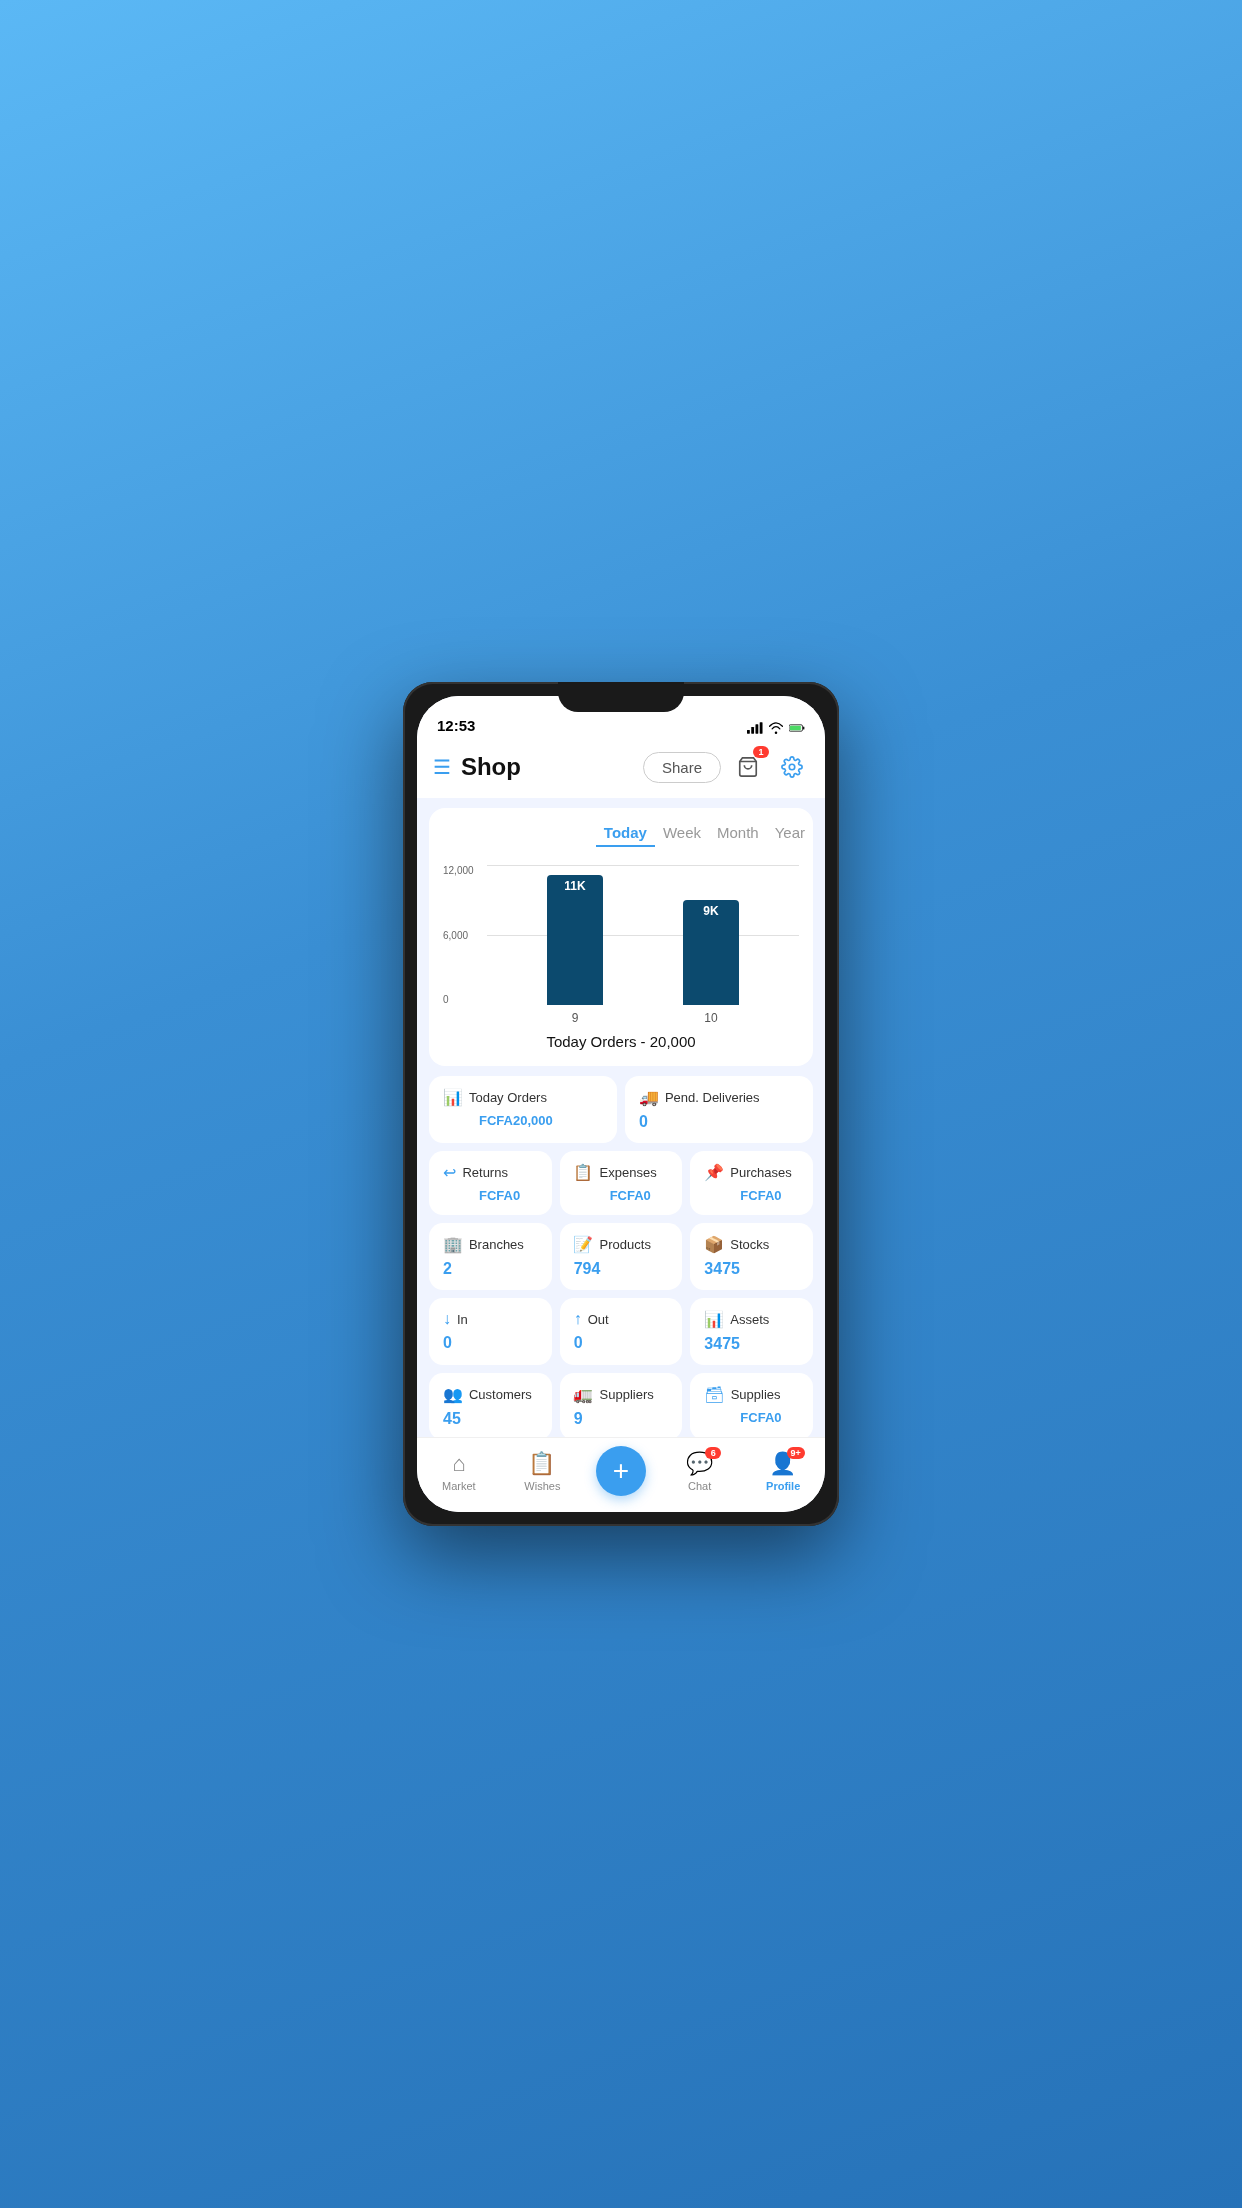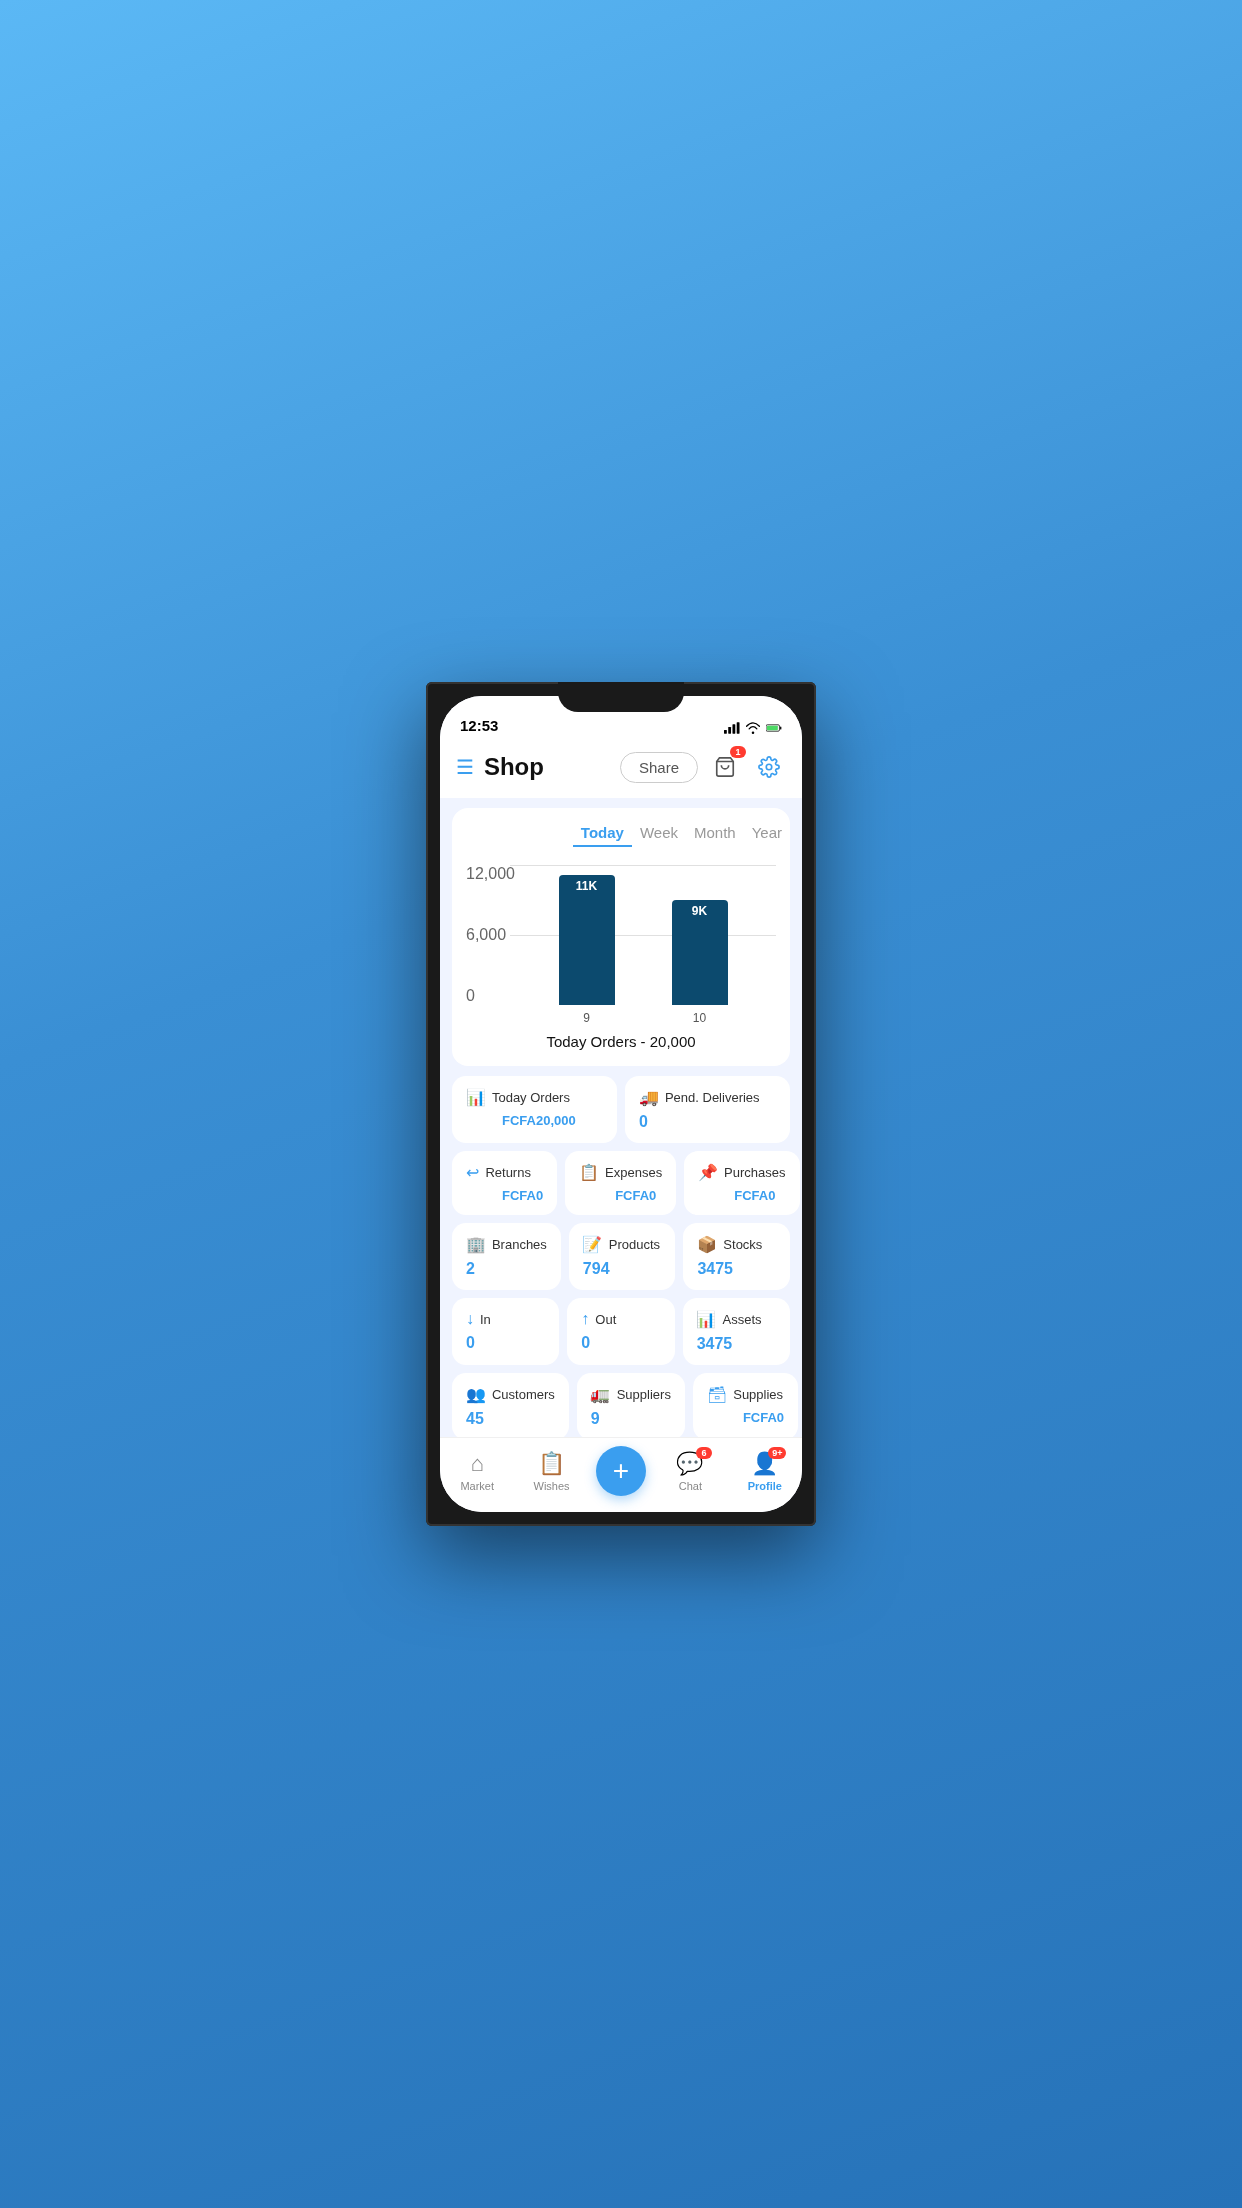--- a/index.html
+++ b/index.html
@@ -8,24 +8,24 @@
     body {
       background: linear-gradient(160deg, #5bb8f5 0%, #3a8fd4 40%, #2672b8 100%);
       display: flex;
       justify-content: center;
       align-items: center;
       min-height: 100vh;
       font-family: -apple-system, BlinkMacSystemFont, 'Segoe UI', sans-serif;
     }
 
     .phone-frame {
-      width: 390px;
+      width: 436px;
       height: 844px;
       background: #1a1a1a;
-      border-radius: 6px;
+      border-radius: 30px;
       position: relative;
       box-shadow: 0 30px 80px rgba(0,0,0,0.5), inset 0 0 0 2px #333;
       overflow: hidden;
     }
 
     .phone-screen {
       position: absolute;
       top: 14px;
       left: 14px;
       right: 14px;
@@ -196,21 +196,21 @@
     }
 
     .chart-y-labels {
       position: absolute;
       left: 0;
       top: 0;
       bottom: 20px;
       display: flex;
       flex-direction: column;
       justify-content: space-between;
-      font-size: 16px;
+      font-size: 10px;
       color: #666;
     }
 
     .chart-inner {
       margin-left: 44px;
       height: 100%;
       position: relative;
     }
 
     .chart-grid {

